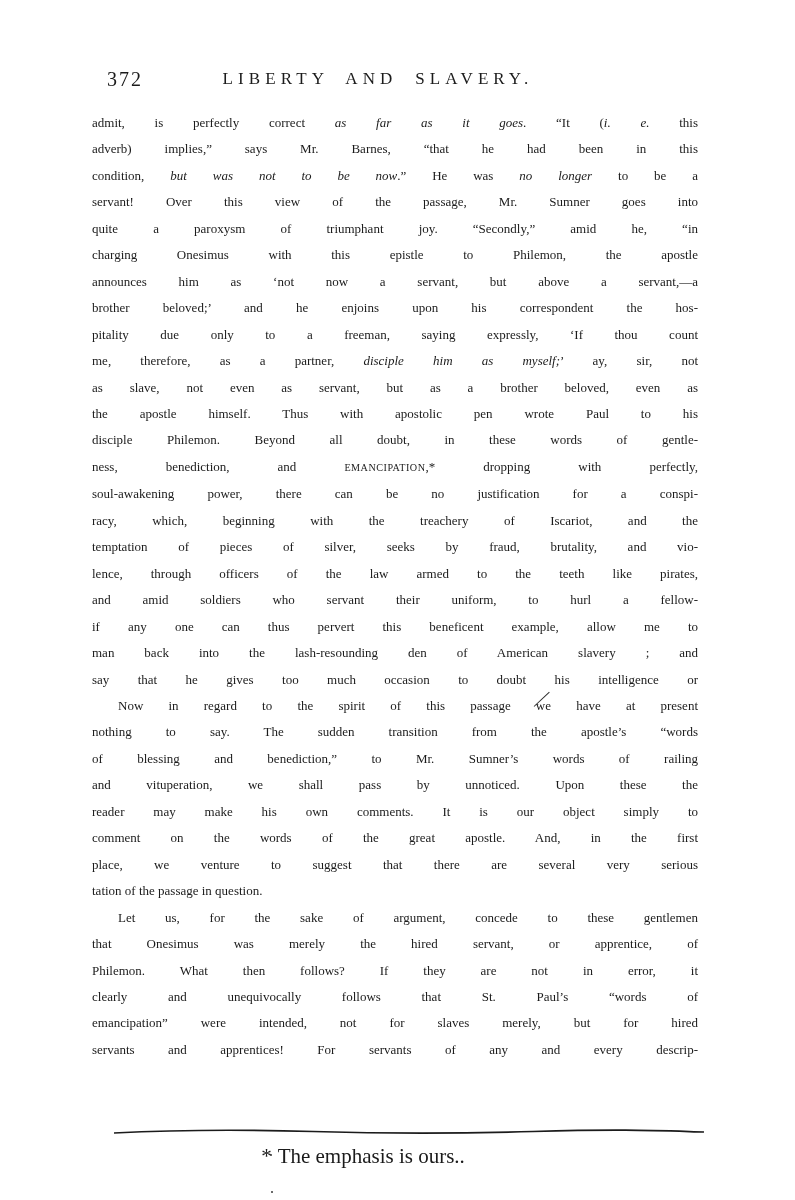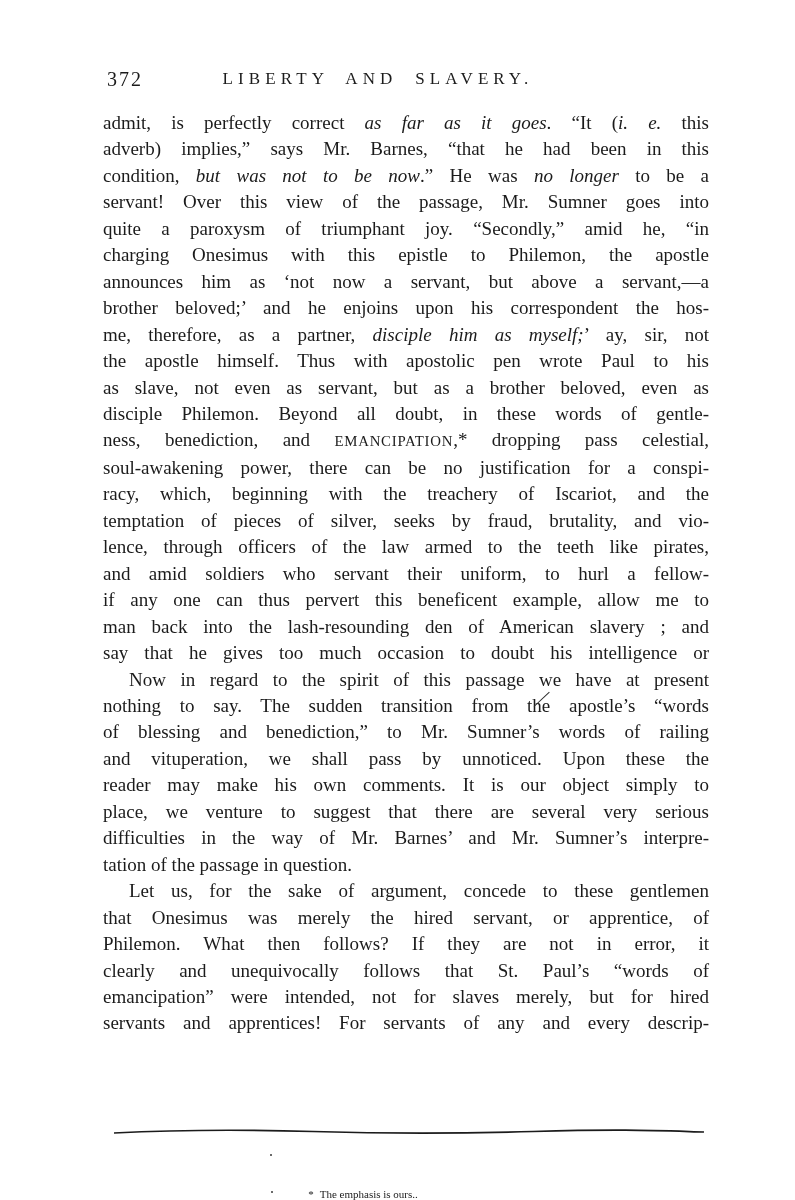--- a/index.html
+++ b/index.html
@@ -21,22 +21,22 @@
     position:absolute;left:2px;top:4px;
     font-size:20px;letter-spacing:2px;
   }
   .head-title{
     position:absolute;left:0;right:0;top:5px;text-align:center;
     transform:translateX(-30px);
     font-size:17px;letter-spacing:0.30em;word-spacing:0.5em;
   }
   
   .text-block{
-    position:absolute;left:103px;top:110px;width:606px;
-    font-size:19px;line-height:26.45px;
+    position:absolute;left:92px;top:110px;width:606px;
+    font-size:13px;line-height:26.45px;
   }
   .line{
     text-align:justify;
     text-align-last:justify;
   }
   .line.flush{text-align-last:auto;}
   .line.indent{text-indent:26px;}
   .seg-i{font-style:italic;}
   .seg-sc{text-transform:uppercase;font-size:0.78em;letter-spacing:0.05em;}
   
@@ -48,22 +48,21 @@
   .speck{position:absolute;width:2px;height:2px;background:#3a3a3a;border-radius:50%;}
   .speck.s1{left:270px;top:1154px;}
   .speck.s2{left:271px;top:1191px;}
   
   .footnote-rule{
     position:absolute;left:113px;top:1128px;width:592px;height:8px;
   }
   .footnote{
     position:absolute;left:105px;top:1144px;width:606px;
     text-align:center;transform:translateX(-45px);
-    font-size:11px;
-    margin-top:44px;
+    font-size:21px;
   }
   .footnote .marker{padding-right:6px;}
 </style>
 </head>
 <body>
 
 <div class="page">
 
   <div class="running-header">
     <span class="page-num">372</span>
@@ -73,42 +72,43 @@
   <div class="text-block">
       <div>
         <div class="line"><span>admit, is perfectly correct </span><span class="seg-i">as far as it goes</span><span>.  “It (</span><span class="seg-i">i. e.</span><span> this</span></div>
         <div class="line"><span>adverb) implies,” says Mr. Barnes, “that he had been in this</span></div>
         <div class="line"><span>condition, </span><span class="seg-i">but was not to be now</span><span>.”  He was </span><span class="seg-i">no longer</span><span> to be a</span></div>
         <div class="line"><span>servant!  Over this view of the passage, Mr. Sumner goes into</span></div>
         <div class="line"><span>quite a paroxysm of triumphant joy.  “Secondly,” amid he, “in</span></div>
         <div class="line"><span>charging Onesimus with this epistle to Philemon, the apostle</span></div>
         <div class="line"><span>announces him as ‘not now a servant, but above a servant,—a</span></div>
         <div class="line"><span>brother beloved;’ and he enjoins upon his correspondent the hos-</span></div>
+        <div class="line"><span>pitality due only to a freeman, saying expressly, ‘If thou count</span></div>
         <div class="line"><span>me, therefore, as a partner, </span><span class="seg-i">disciple him as myself;</span><span>’ ay, sir, not</span></div>
+        <div class="line"><span>as slave, not even as servant, but as a brother beloved, even as</span></div>
         <div class="line"><span>the apostle himself.  Thus with apostolic pen wrote Paul to his</span></div>
-        <div class="line"><span>as slave, not even as servant, but as a brother beloved, even as</span></div>
         <div class="line"><span>disciple Philemon.  Beyond all doubt, in these words of gentle-</span></div>
-        <div class="line"><span>ness, benediction, and </span><span class="seg-sc">emancipation</span><span>,* dropping pass celestial,</span></div>
+        <div class="line"><span>ness, benediction, and </span><span class="seg-sc">emancipation</span><span>,* dropping with perfectly,</span></div>
         <div class="line"><span>soul-awakening power, there can be no justification for a conspi-</span></div>
         <div class="line"><span>racy, which, beginning with the treachery of Iscariot, and the</span></div>
         <div class="line"><span>temptation of pieces of silver, seeks by fraud, brutality, and vio-</span></div>
         <div class="line"><span>lence, through officers of the law armed to the teeth like pirates,</span></div>
         <div class="line"><span>and amid soldiers who servant their uniform, to hurl a fellow-</span></div>
         <div class="line"><span>if any one can thus pervert this beneficent example, allow me to</span></div>
         <div class="line"><span>man back into the lash-resounding den of American slavery ; and</span></div>
         <div class="line"><span>say that he gives too much occasion to doubt his intelligence or</span></div>
       </div>
       <div>
         <div class="line indent"><span>Now in regard to the spirit of this passage we have at present</span></div>
         <div class="line"><span>nothing to say.  The sudden transition from the apostle’s “words</span></div>
         <div class="line"><span>of blessing and benediction,” to Mr. Sumner’s words of railing</span></div>
         <div class="line"><span>and vituperation, we shall pass by unnoticed.  Upon these the</span></div>
         <div class="line"><span>reader may make his own comments.  It is our object simply to</span></div>
+        <div class="line"><span>comment on the words of the great apostle.  And, in the first</span></div>
         <div class="line"><span>place, we venture to suggest that there are several very serious</span></div>
-        <div class="line"><span>difficulties in the way of Mr. Barnes’ and Mr. Sumner’s interpre-</span></div>
         <div class="line flush"><span>tation of the passage in question.</span></div>
       </div>
       <div>
         <div class="line indent"><span>Let us, for the sake of argument, concede to these gentlemen</span></div>
         <div class="line"><span>that Onesimus was merely the hired servant, or apprentice, of</span></div>
         <div class="line"><span>Philemon.  What then follows?  If they are not in error, it</span></div>
         <div class="line"><span>clearly and unequivocally follows that St. Paul’s “words of</span></div>
         <div class="line"><span>emancipation” were intended, not for slaves merely, but for hired</span></div>
         <div class="line"><span>servants and apprentices!  For servants of any and every descrip-</span></div>
       </div>

